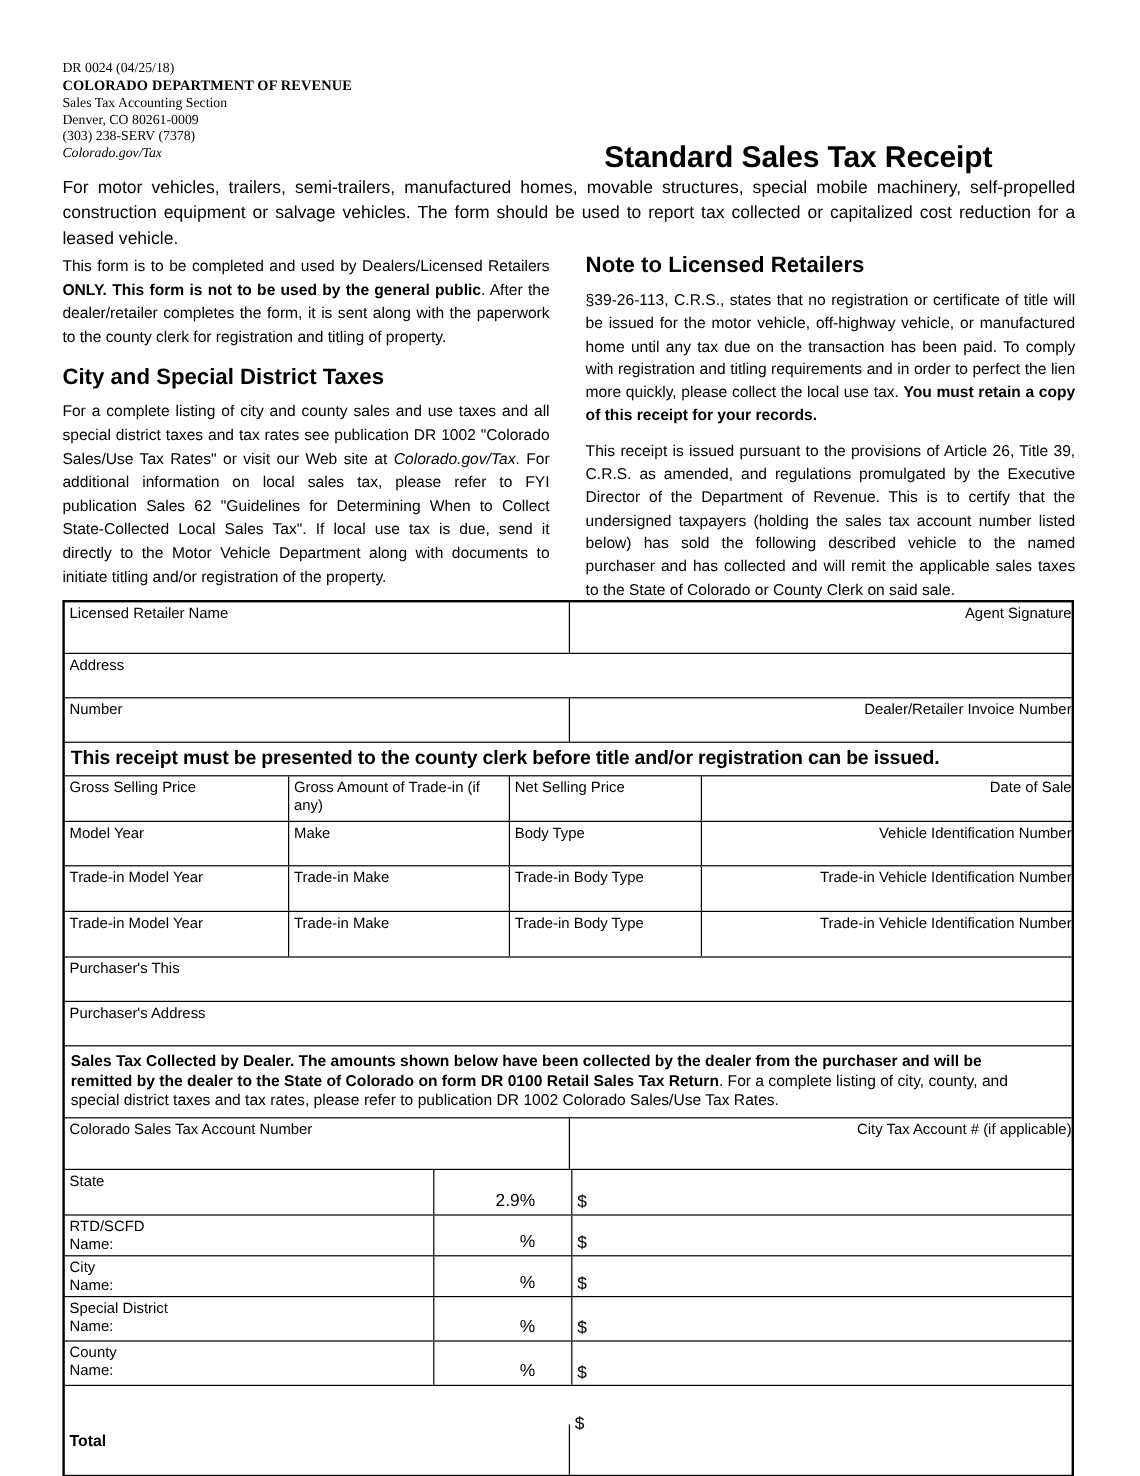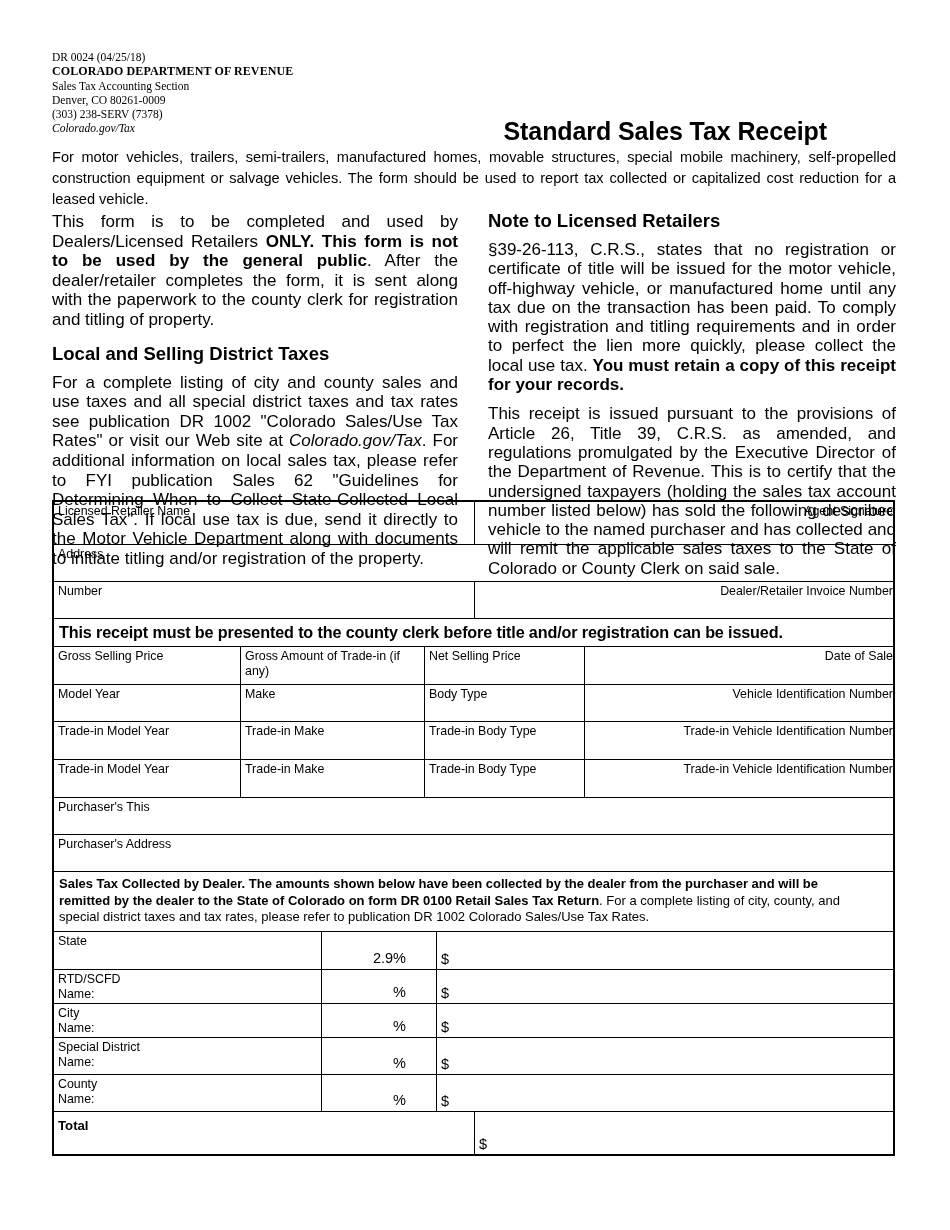--- a/index.html
+++ b/index.html
@@ -57,21 +57,21 @@
   
   .colL {
     position: absolute;
     left: 52px; top: 212px; width: 406px;
   }
   .colR {
     position: absolute;
     left: 488px; top: 210px; width: 408px;
   }
   .para {
-    font-size: 17px;
+    font-size: 13px;
     line-height: 19.6px;
     text-align: justify;
     text-justify: inter-word;
     margin: 0 0 10px 0;
   }
   .para.tight { line-height: 19.3px; }
   .h2 {
     font-size: 18.5px;
     font-weight: bold;
     margin: 13px 0 9px 0;
@@ -138,29 +138,30 @@
     left: 4px;
     bottom: 2px;
     font-size: 14.5px;
     line-height: 16px;
   }
   .lbl2 { line-height: 14.5px; }
   .total-lbl {
     font-weight: bold;
     font-size: 13.2px;
     padding-top: 6px;
+    margin-top: 32px;
   }
 
   
   .w475 { width: 421px; }
   .w-rest { flex: 1 1 auto; text-align: right; }
   .w187 { width: 187px; }
   .w184 { width: 184px; }
   .w160 { width: 160px; }
-  .w308 { width: 268px; }
+  .w308 { width: 308px; }
   .w115 { width: 115px; }
   .w-full { width: 100%; }
 </style>
 </head>
 <body>
 
 <div id="page">
 
   <div class="hdr">
     <span class="l">DR 0024 (04/25/18)</span>
@@ -170,21 +171,21 @@
     <span class="l">(303) 238-SERV (7378)</span>
     <span class="l ital">Colorado.gov/Tax</span>
   </div>
 
   <div class="title">Standard Sales Tax Receipt</div>
 
   <div class="lead">For motor vehicles, trailers, semi-trailers, manufactured homes, movable structures, special mobile machinery, self-propelled construction equipment or salvage vehicles. The form should be used to report tax collected or capitalized cost reduction for a leased vehicle.</div>
 
   <div class="colL">
     <p class="para"><span>This form is to be completed and used by Dealers/Licensed Retailers </span><b>ONLY. This form is not to be used by the general public</b><span>. After the dealer/retailer completes the form, it is sent along with the paperwork to the county clerk for registration and titling of property.</span></p>
-    <div class="h2">Local and Selling District Taxes</div>
+    <div class="h2">City and Special District Taxes</div>
     <p class="para"><span>For a complete listing of city and county sales and use taxes and all special district taxes and tax rates see publication DR 1002 "Colorado Sales/Use Tax Rates" or visit our Web site at </span><i>Colorado.gov/Tax</i><span>. For additional information on local sales tax, please refer to FYI publication Sales 62 "Guidelines for Determining When to Collect State-Collected Local Sales Tax". If local use tax is due, send it directly to the Motor Vehicle Department along with documents to initiate titling and/or registration of the property.</span></p>
   </div>
 
   <div class="colR">
     <div class="h2 first">Note to Licensed Retailers</div>
     <p class="para tight"><span>§39-26-113, C.R.S., states that no registration or certificate of title will be issued for the motor vehicle, off-highway vehicle, or manufactured home until any tax due on the transaction has been paid. To comply with registration and titling requirements and in order to perfect the lien more quickly, please collect the local use tax. </span><b>You must retain a copy of this receipt for your records.</b></p>
     <p class="para tight">This receipt is issued pursuant to the provisions of Article 26, Title 39, C.R.S. as amended, and regulations promulgated by the Executive Director of the Department of Revenue. This is to certify that the undersigned taxpayers (holding the sales tax account number listed below) has sold the following described vehicle to the named purchaser and has collected and will remit the applicable sales taxes to the State of Colorado or County Clerk on said sale.</p>
   </div>
 
   <div class="form">
@@ -240,20 +241,24 @@
     </div>
 
     <div class="row">
       <div class="cell w-full h36"><span>Purchaser's Address</span></div>
     </div>
 
     <div class="row">
       <div class="cell w-full taxnote"><b>Sales Tax Collected by Dealer. The amounts shown below have been collected by the dealer from the purchaser and will be remitted by the dealer to the State of Colorado on form DR 0100 Retail Sales Tax Return</b><span>. For a complete listing of city, county, and special district taxes and tax rates, please refer to publication DR 1002 Colorado Sales/Use Tax Rates.</span></div>
     </div>
 
+    <div class="row">
+      <div class="cell w475 h42"><span>Colorado Sales Tax Account Number</span></div>
+      <div class="cell w-rest h42"><span>City Tax Account # (if applicable)</span></div>
+    </div>
 
     <div class="row">
       <div class="cell w308 h37"><span class="lbl2">State</span></div>
       <div class="cell w115 h37">
           <span class="pct">2.9%</span>
         </div>
       <div class="cell w-rest h37">
           <span class="dollar">$</span>
         </div>
     </div>

